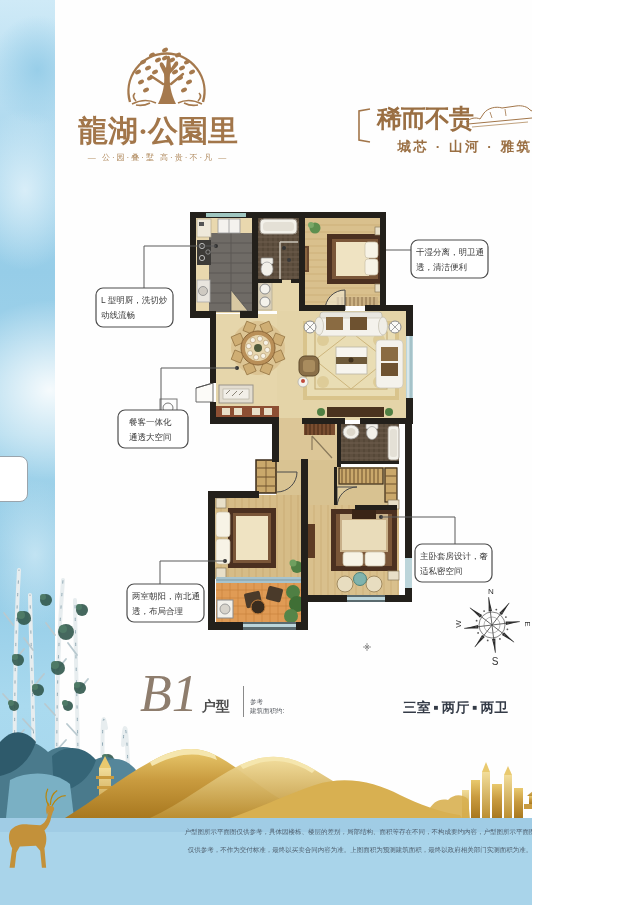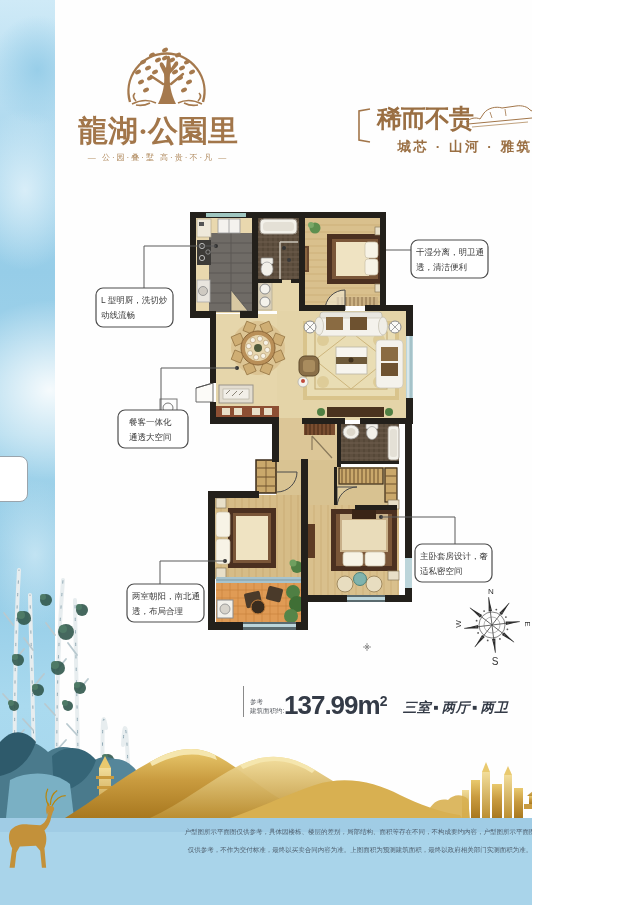--- a/index.html
+++ b/index.html
@@ -948,23 +948,23 @@
 
 <g>
         <path d="M428,812 C432,802 440,798 448,800 C454,794 462,794 468,799 L470,818 L428,818 Z" fill="#d8b051" opacity="0.9"></path>
       </g>
 
 <g>
         <path d="M363,647 l8,0 M367,643 l0,8 M365,645 l4,4 M369,645 l-4,4" stroke="#8a8a8a" stroke-width="0.9"></path>
       </g>
 </svg>
 
+<div class="abs" style="left:140px;top:669px;width:110px;height:55px;"><span style="font-family:'Liberation Serif',serif;font-style:italic;font-size:52px;color:#8e7d6d;line-height:50px;">B1</span><span style="font-size:14px;color:#4c4c4c;font-weight:bold;margin-left:4px;">户型</span></div>
 
 <div class="abs" style="left:243px;top:686px;width:1px;height:31px;background:#8a8a8a;"></div>
 
 <div class="abs" style="left:250px;top:697px;font-size:6.5px;color:#55595f;line-height:9px;">参考<br>建筑面积约:</div>
 
-<div class="abs" style="left:284px;top:690px;font-size:26px;font-weight:bold;color:#343b47;letter-spacing:-1px;">137.99m<span style="font-size:14px;vertical-align:8px;">2</span></div>
-
-<div class="abs" style="left:403px;top:699px;font-size:13.5px;font-weight:bold;color:#343b47;letter-spacing:0.5px;font-style:italic;">三室<span style="font-size:8px;vertical-align:2px;"> ■ </span>两厅<span style="font-size:8px;vertical-align:2px;"> ■ </span>两卫</div>
+
+<div class="abs" style="left:403px;top:699px;font-size:13.5px;font-weight:bold;color:#343b47;letter-spacing:0.5px;">三室<span style="font-size:8px;vertical-align:2px;"> ■ </span>两厅<span style="font-size:8px;vertical-align:2px;"> ■ </span>两卫</div>
 
 <div class="abs" style="left:179px;top:823px;width:362px;text-align:center;font-size:6.5px;color:#4f5f6e;line-height:18px;white-space:nowrap;">户型图所示平面图仅供参考，具体因楼栋、楼层的差别，局部结构、面积等存在不同，不构成要约内容，户型图所示平面图<br>仅供参考，不作为交付标准，最终以买卖合同内容为准。上图面积为预测建筑面积，最终以政府相关部门实测面积为准。</div>
 </div>
 
 </body></html>

